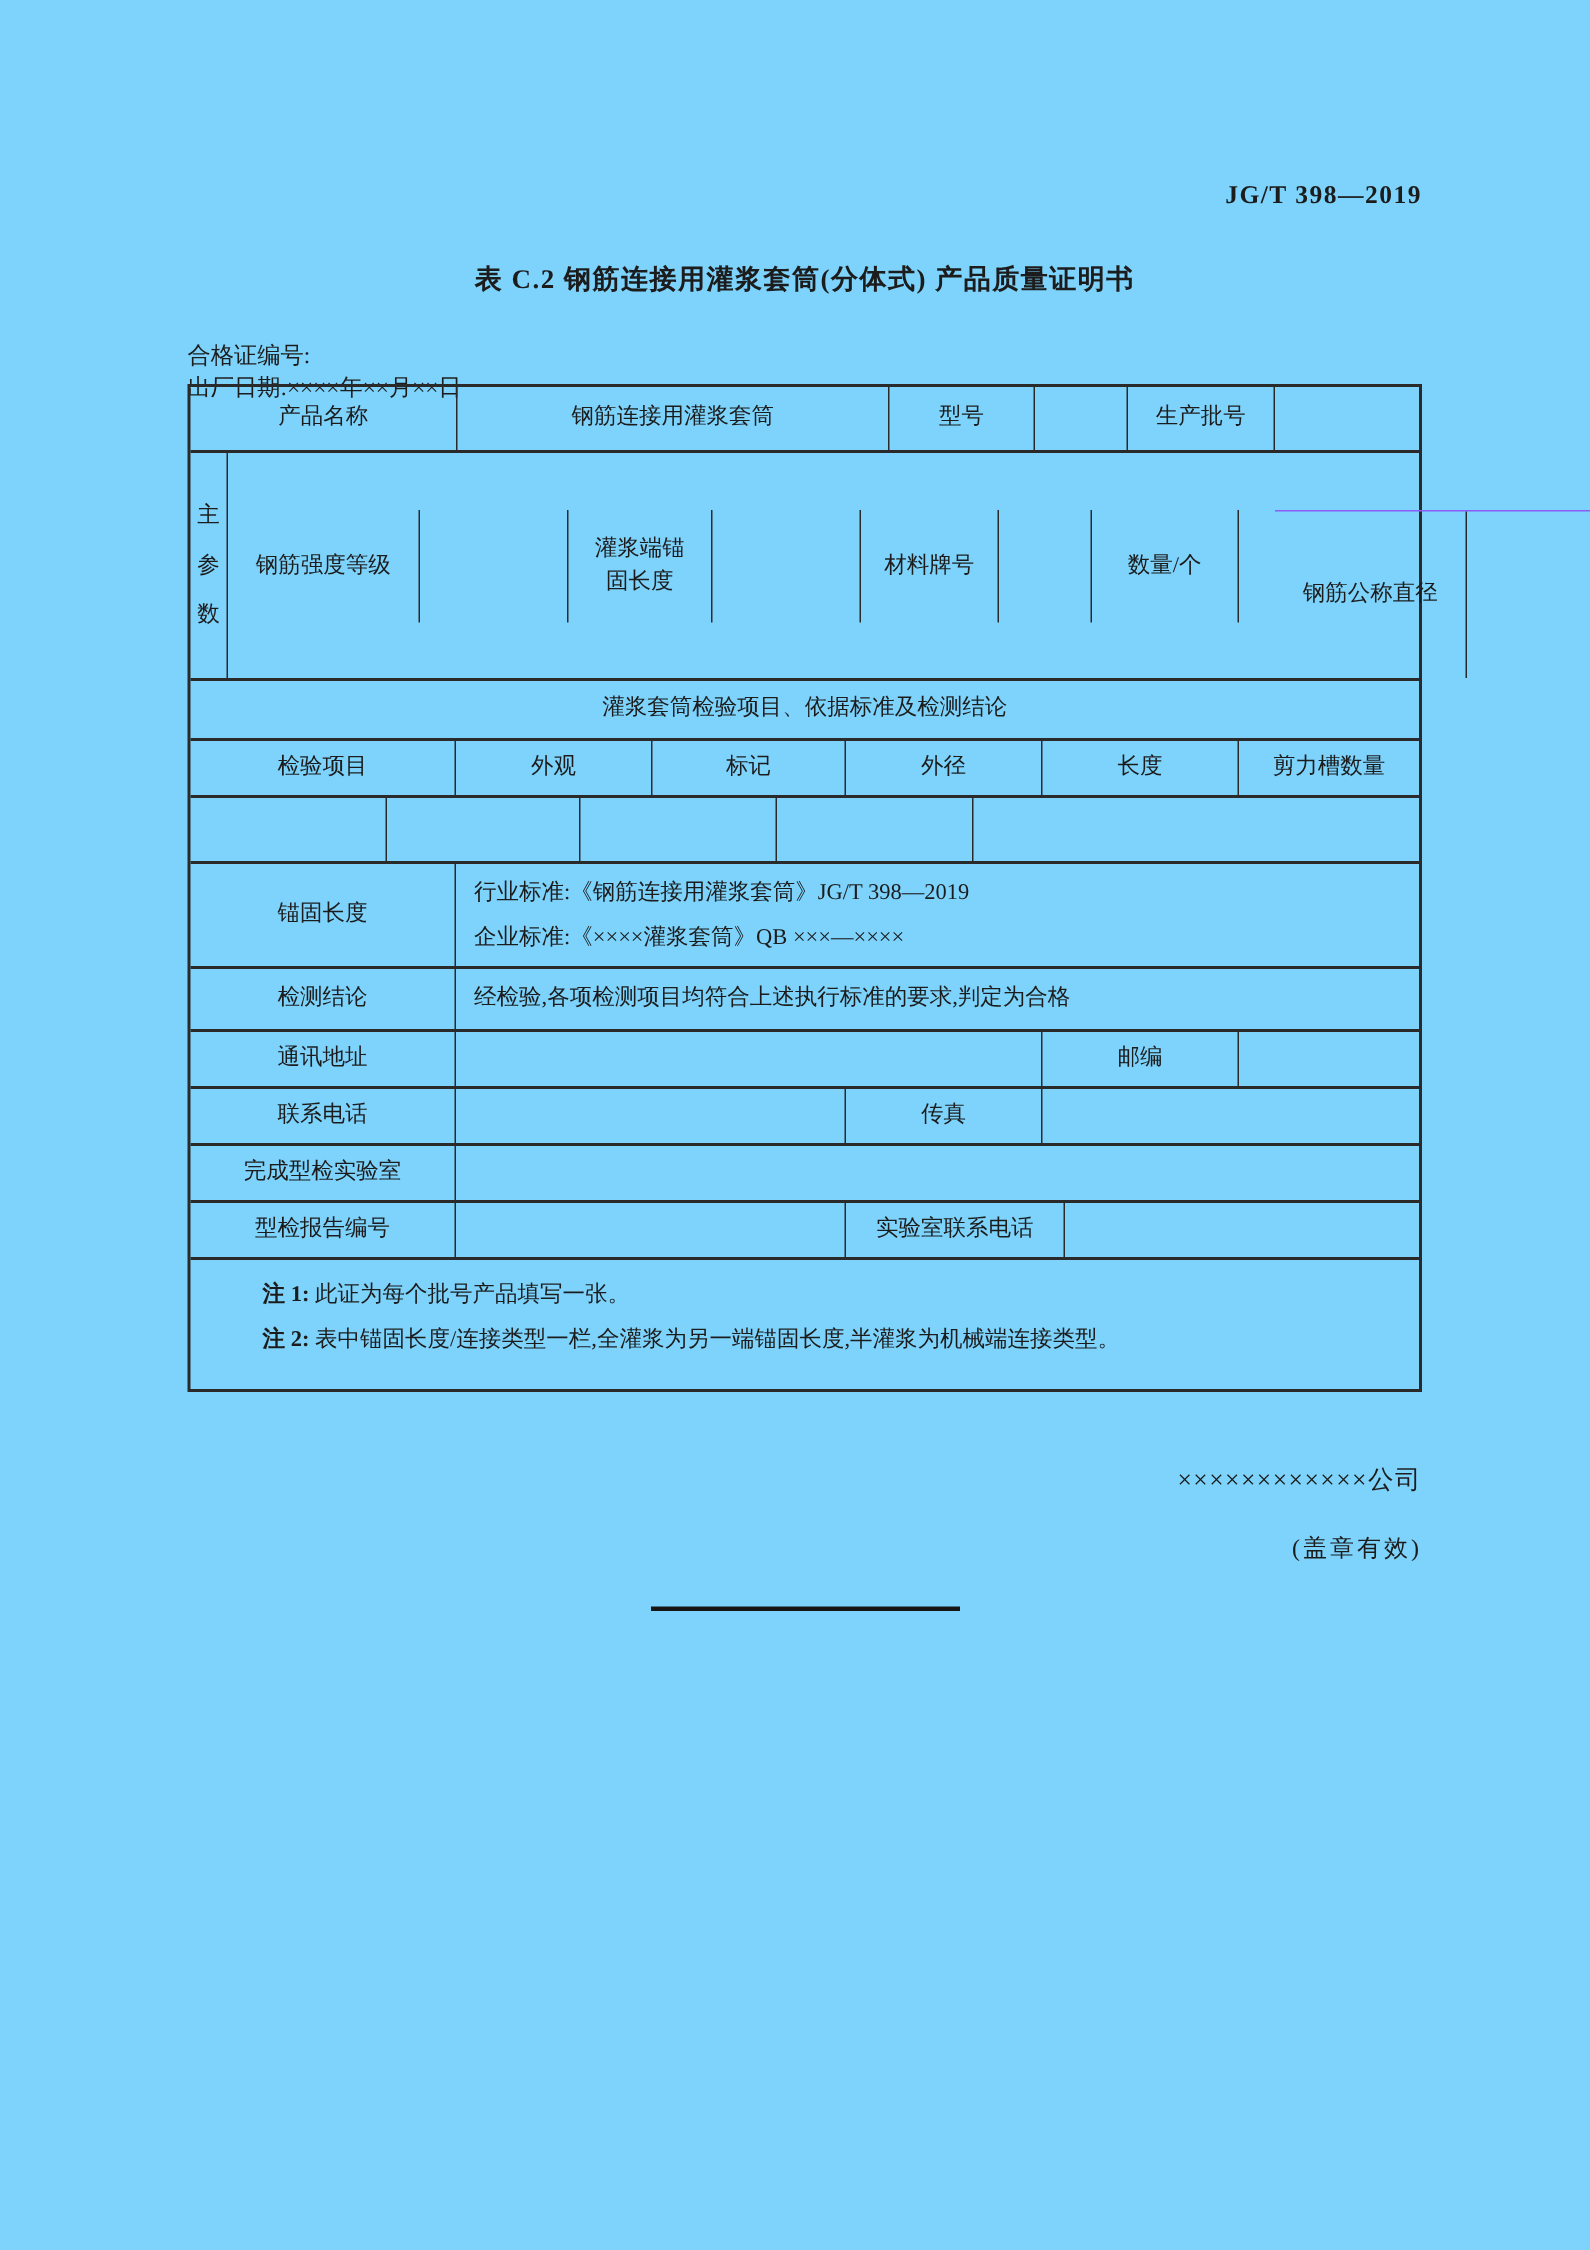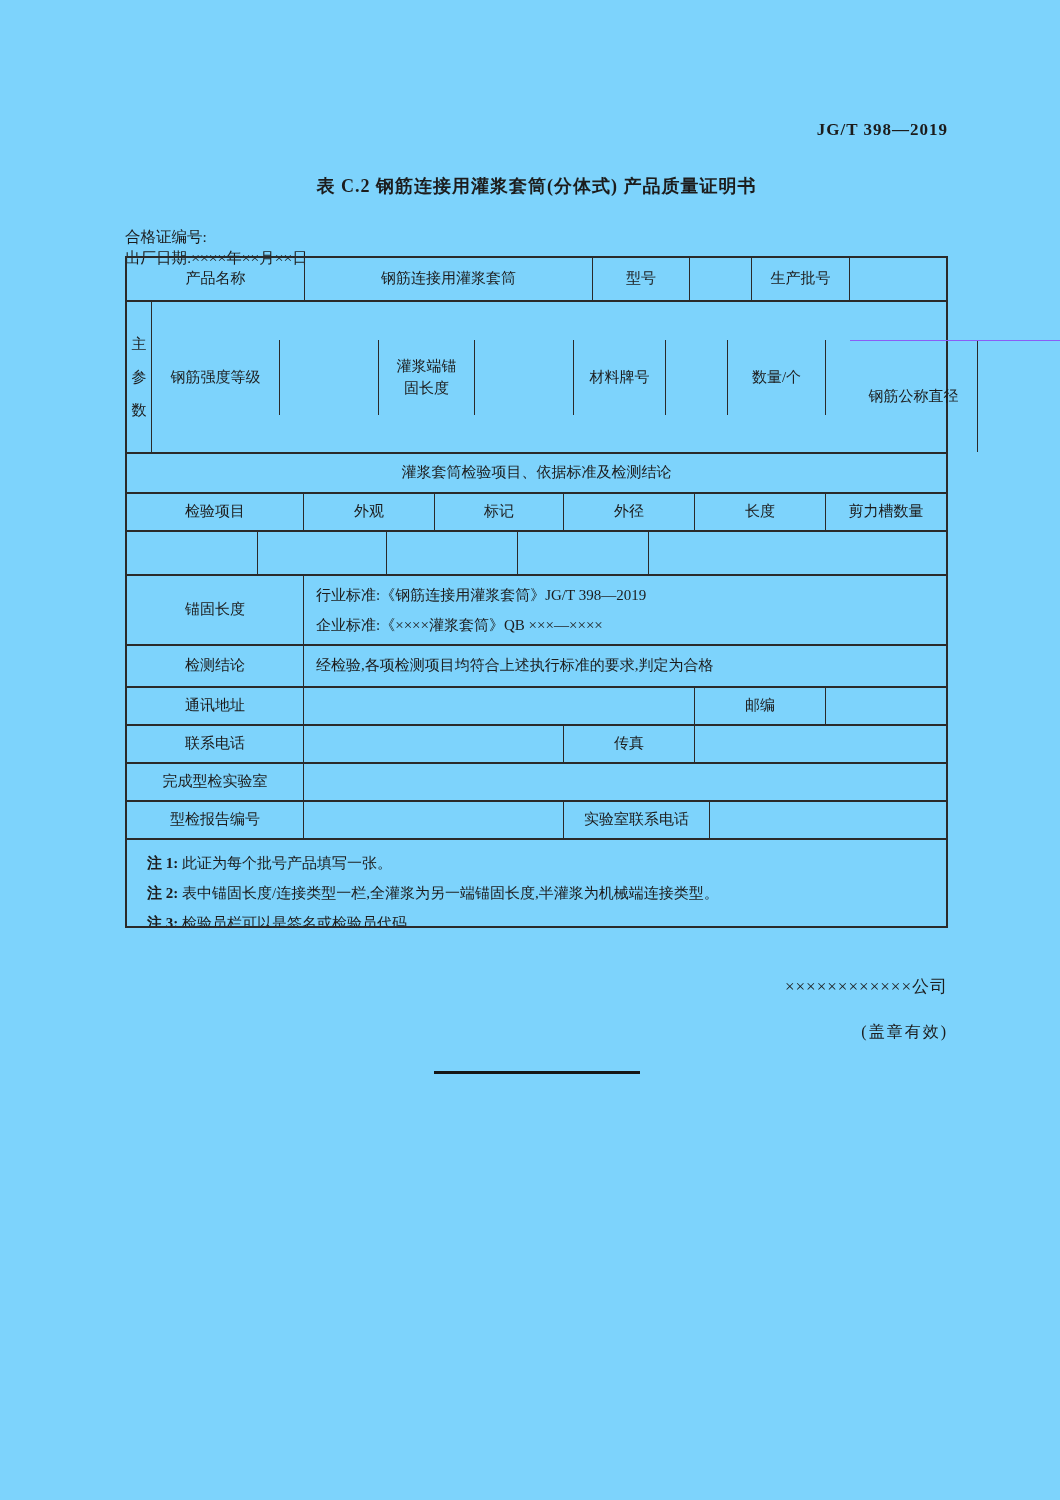--- a/index.html
+++ b/index.html
@@ -15,21 +15,21 @@
   .r{display:flex;border-top:2px solid #2a2a2a;box-sizing:border-box;}
   .r.first{border-top:none;}
   .c{border-right:1px solid #2a2a2a;box-sizing:border-box;display:flex;align-items:center;justify-content:center;text-align:center;line-height:1.45;padding:2px 12px;overflow:hidden;}
   .c.last{border-right:none;}
   .c.left{justify-content:flex-start;text-align:left;padding-left:12px;}
   .subcol{flex:1;display:flex;box-sizing:border-box;margin-top:38px;}
   .subr{display:flex;box-sizing:border-box;}
   .subr.bot{border-top:1px solid #8b5cf6;flex:1;}
   .vlabel{display:block;width:1.1em;word-break:break-all;line-height:2.2;text-align:center;}
   .stdlines{display:block;line-height:2.0;}
-  .noteline{line-height:2.0;}
+  .noteline{line-height:2.0;margin-left:28px;}
   .notes-cell{display:block;padding:8px 0 0 20px;}
   .company{position:absolute;top:975px;right:112px;font-size:17px;letter-spacing:1px;}
   .seal{position:absolute;top:1008px;right:112px;font-size:16px;letter-spacing:2px;margin-top:14px;}
   .divider{position:absolute;top:1071px;left:434px;width:206px;height:3px;background:#161616;}
 </style>
 </head>
 <body>
 
 <div class="sheet">
 
@@ -139,21 +139,20 @@
       <div class="c" style="width:177px">型检报告编号</div>
       <div class="c" style="width:260px"></div>
       <div class="c" style="width:146px">实验室联系电话</div>
       <div class="c last" style="flex:1"></div>
     </div>
 
     <div class="r" style="height:88px">
       <div class="c last notes-cell" style="flex:1;align-items:flex-start;justify-content:flex-start;text-align:left">
         <div class="noteline"><b>注 1:</b> <span>此证为每个批号产品填写一张。</span></div>
         <div class="noteline"><b>注 2:</b> <span>表中锚固长度/连接类型一栏,全灌浆为另一端锚固长度,半灌浆为机械端连接类型。</span></div>
-        <div class="noteline"><b>注 3:</b> <span>检验员栏可以是签名或检验员代码。</span></div>
       </div>
     </div>
 
   </div>
 
   <div class="company">××××××××××××公司</div>
   <div class="seal">(盖章有效)</div>
   <div class="divider"></div>
 
 </div>

